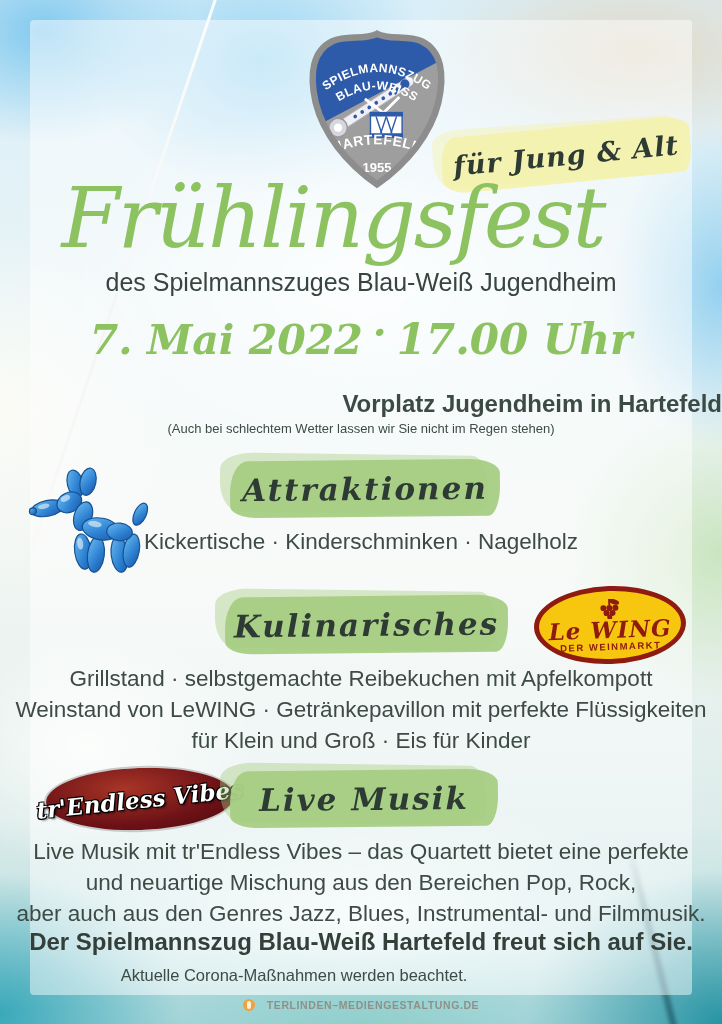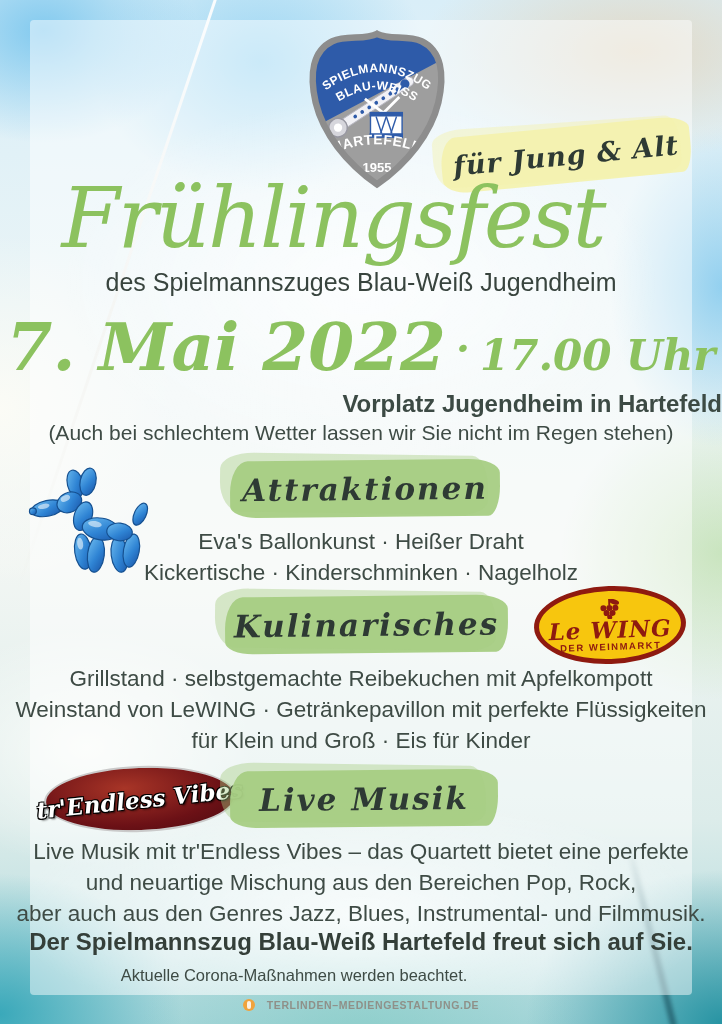--- a/index.html
+++ b/index.html
@@ -38,27 +38,27 @@
     transform:rotate(-5.5deg);display:flex;align-items:center;justify-content:center;}
   .badge::before{content:"";position:absolute;inset:-5px 10px 3px -8px;z-index:-1;
     background:rgba(244,242,174,.45);border-radius:30px 14px 26px 18px/14px 30px 12px 28px;transform:rotate(1.6deg);}
   .badge-text{font-size:27px;font-weight:bold;color:#2e3a34;letter-spacing:1px;}
 
   .title{position:absolute;left:0;width:666px;top:158px;text-align:center;
     font-size:84px;line-height:120px;color:#8cc25f;letter-spacing:-2px;font-weight:400;}
   .subtitle{position:absolute;left:0;width:722px;top:268px;text-align:center;
     font-size:25px;color:#38443e;font-weight:500;}
   .dateline{position:absolute;left:0;width:722px;top:308px;text-align:center;color:#8cc25f;font-weight:bold;}
-  .date-big{font-size:66px;}
+  .date-big{font-size:41px;}
   .date-sep{font-size:40px;vertical-align:8px;padding:0 10px;}
   .date-time{font-size:42px;}
   .venue{position:absolute;left:0;width:722px;top:390px;text-align:right;
     font-size:24px;font-weight:bold;color:#3c4a44;}
   .venue-note{position:absolute;left:0;width:722px;top:421px;text-align:center;
-    font-size:21px;color:#3e4b45;}
+    font-size:13px;color:#3e4b45;}
 
   .brush{position:absolute;background:rgba(167,206,131,.95);
     border-radius:18px 32px 12px 28px/32px 14px 30px 12px;
     display:flex;align-items:center;justify-content:center;transform:rotate(-0.6deg);}
   .brush::before{content:"";position:absolute;inset:-6px 12px 4px -10px;z-index:-1;
     background:rgba(167,206,131,.42);border-radius:34px 16px 28px 20px/16px 34px 14px 30px;transform:rotate(1.4deg);}
   .brush-heading{font-size:31px;font-weight:bold;color:#2e3a34;letter-spacing:2px;}
   .brush-attraktionen{left:230px;top:460px;width:270px;height:57px;}
   .brush-kulinarisches{left:225px;top:596px;width:283px;height:57px;}
   .brush-livemusik{left:230px;top:770px;width:268px;height:57px;}
@@ -178,21 +178,20 @@
   <div class="dateline script">
     <span class="date-big">7. Mai 2022</span><span class="date-sep">·</span><span class="date-time">17.00 Uhr</span>
   </div>
   <div class="venue">Vorplatz Jugendheim in Hartefeld</div>
   <div class="venue-note">(Auch bei schlechtem Wetter lassen wir Sie nicht im Regen stehen)</div>
 
   <div class="brush brush-attraktionen">
     <span class="brush-heading script">Attraktionen</span>
   </div>
   <div class="bodylines lines-attraktionen">
-    <div>Eva's Ballonkunst · Heißer Draht</div>
     <div>Kickertische · Kinderschminken · Nagelholz</div>
   </div>
 
   <svg class="balloon-dog" width="128" height="120" viewBox="0 0 130 120">
     <defs>
       <linearGradient id="bal" x1="0" y1="0" x2="1" y2="1">
         <stop offset="0" stop-color="#6fbdf0"></stop>
           <stop offset=".55" stop-color="#2f84d4"></stop>
           <stop offset="1" stop-color="#1a55a8"></stop>
       </linearGradient>

